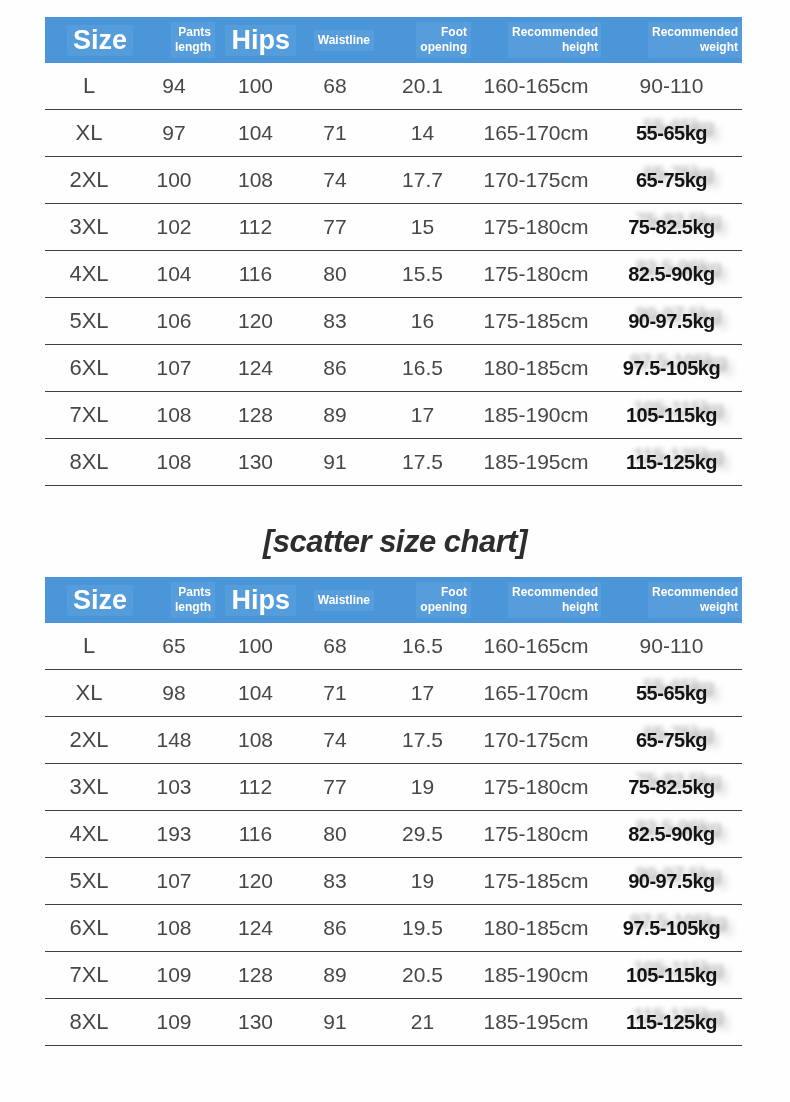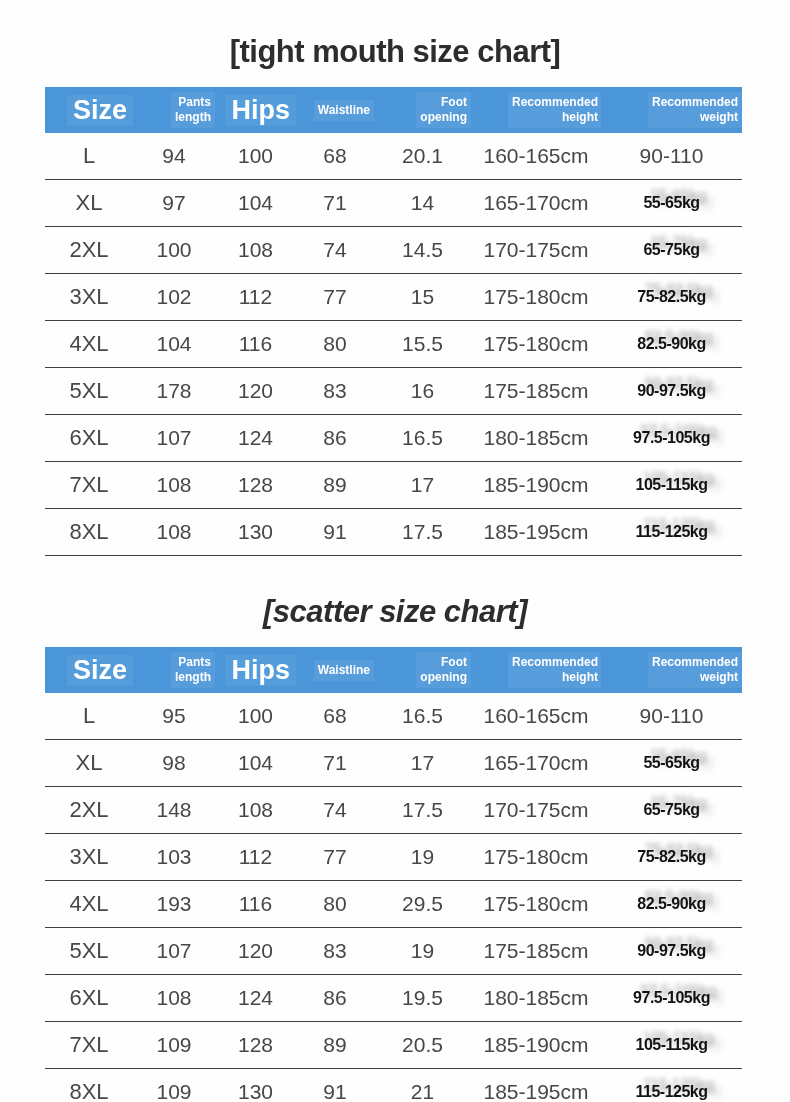--- a/index.html
+++ b/index.html
@@ -35,31 +35,30 @@
   th.big .hlabel{font-size:27px;line-height:29px;background:rgba(255,255,255,0.06);padding:1px 6px;}
   th.alignright{text-align:right;}
   th.alignright .hlabel{text-align:right;padding-right:3px;}
   tbody td{
     height:44px;border-bottom:1px solid #3e3e3e;
     text-align:center;vertical-align:middle;
     font-size:21px;color:#474747;white-space:nowrap;
   }
   tbody td.cell-size{font-size:22px;}
   tbody td.w-bold{
-    font-weight:700;color:#131313;font-size:16px;letter-spacing:-0.5px;
+    font-weight:700;color:#131313;font-size:20px;letter-spacing:-0.5px;
     text-shadow:7px -7px 4px rgba(70,70,70,0.30), 13px -2px 6px rgba(70,70,70,0.18);
   }
 </style>
 </head>
 <body>
 
 <div class="sheet">
 
   <section>
-    <h1 class="chart-title">[tight mouth size chart]</h1>
     <table class="size-table">
       <colgroup>
         <col class="c-size">
           <col class="c-pants">
           <col class="c-hips">
           <col class="c-waist">
         <col class="c-foot">
           <col class="c-height">
           <col class="c-weight">
       </colgroup>
@@ -95,21 +94,21 @@
     <td>71</td>
     <td>14</td>
     <td>165-170cm</td>
     <td class="w-bold">55-65kg</td>
   </tr>
           <tr>
     <td class="cell-size">2XL</td>
     <td>100</td>
     <td>108</td>
     <td>74</td>
-    <td>14.5</td>
+    <td>17.7</td>
     <td>170-175cm</td>
     <td class="w-bold">65-75kg</td>
   </tr>
           <tr>
     <td class="cell-size">3XL</td>
     <td>102</td>
     <td>112</td>
     <td>77</td>
     <td>15</td>
     <td>175-180cm</td>
@@ -119,21 +118,21 @@
     <td class="cell-size">4XL</td>
     <td>104</td>
     <td>116</td>
     <td>80</td>
     <td>15.5</td>
     <td>175-180cm</td>
     <td class="w-bold">82.5-90kg</td>
   </tr>
           <tr>
     <td class="cell-size">5XL</td>
-    <td>178</td>
+    <td>106</td>
     <td>120</td>
     <td>83</td>
     <td>16</td>
     <td>175-185cm</td>
     <td class="w-bold">90-97.5kg</td>
   </tr>
           <tr>
     <td class="cell-size">6XL</td>
     <td>107</td>
     <td>124</td>
@@ -187,21 +186,21 @@
 opening</span></th>
           <th class="alignright"><span class="hlabel">Recommended
 height</span></th>
           <th><span class="hlabel">Recommended
 weight</span></th>
         </tr>
       </thead>
       <tbody>
           <tr>
     <td class="cell-size">L</td>
-    <td>95</td>
+    <td>65</td>
     <td>100</td>
     <td>68</td>
     <td>16.5</td>
     <td>160-165cm</td>
     <td>90-110</td>
   </tr>
           <tr>
     <td class="cell-size">XL</td>
     <td>98</td>
     <td>104</td>

